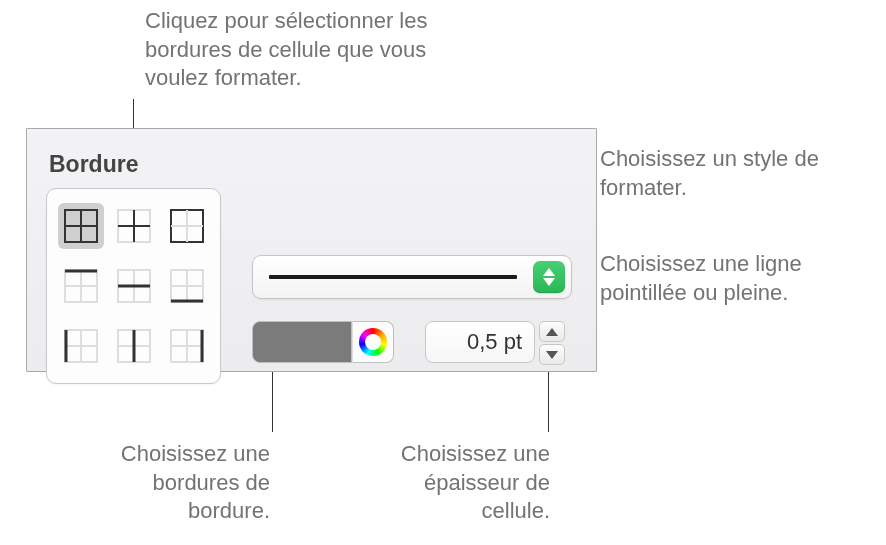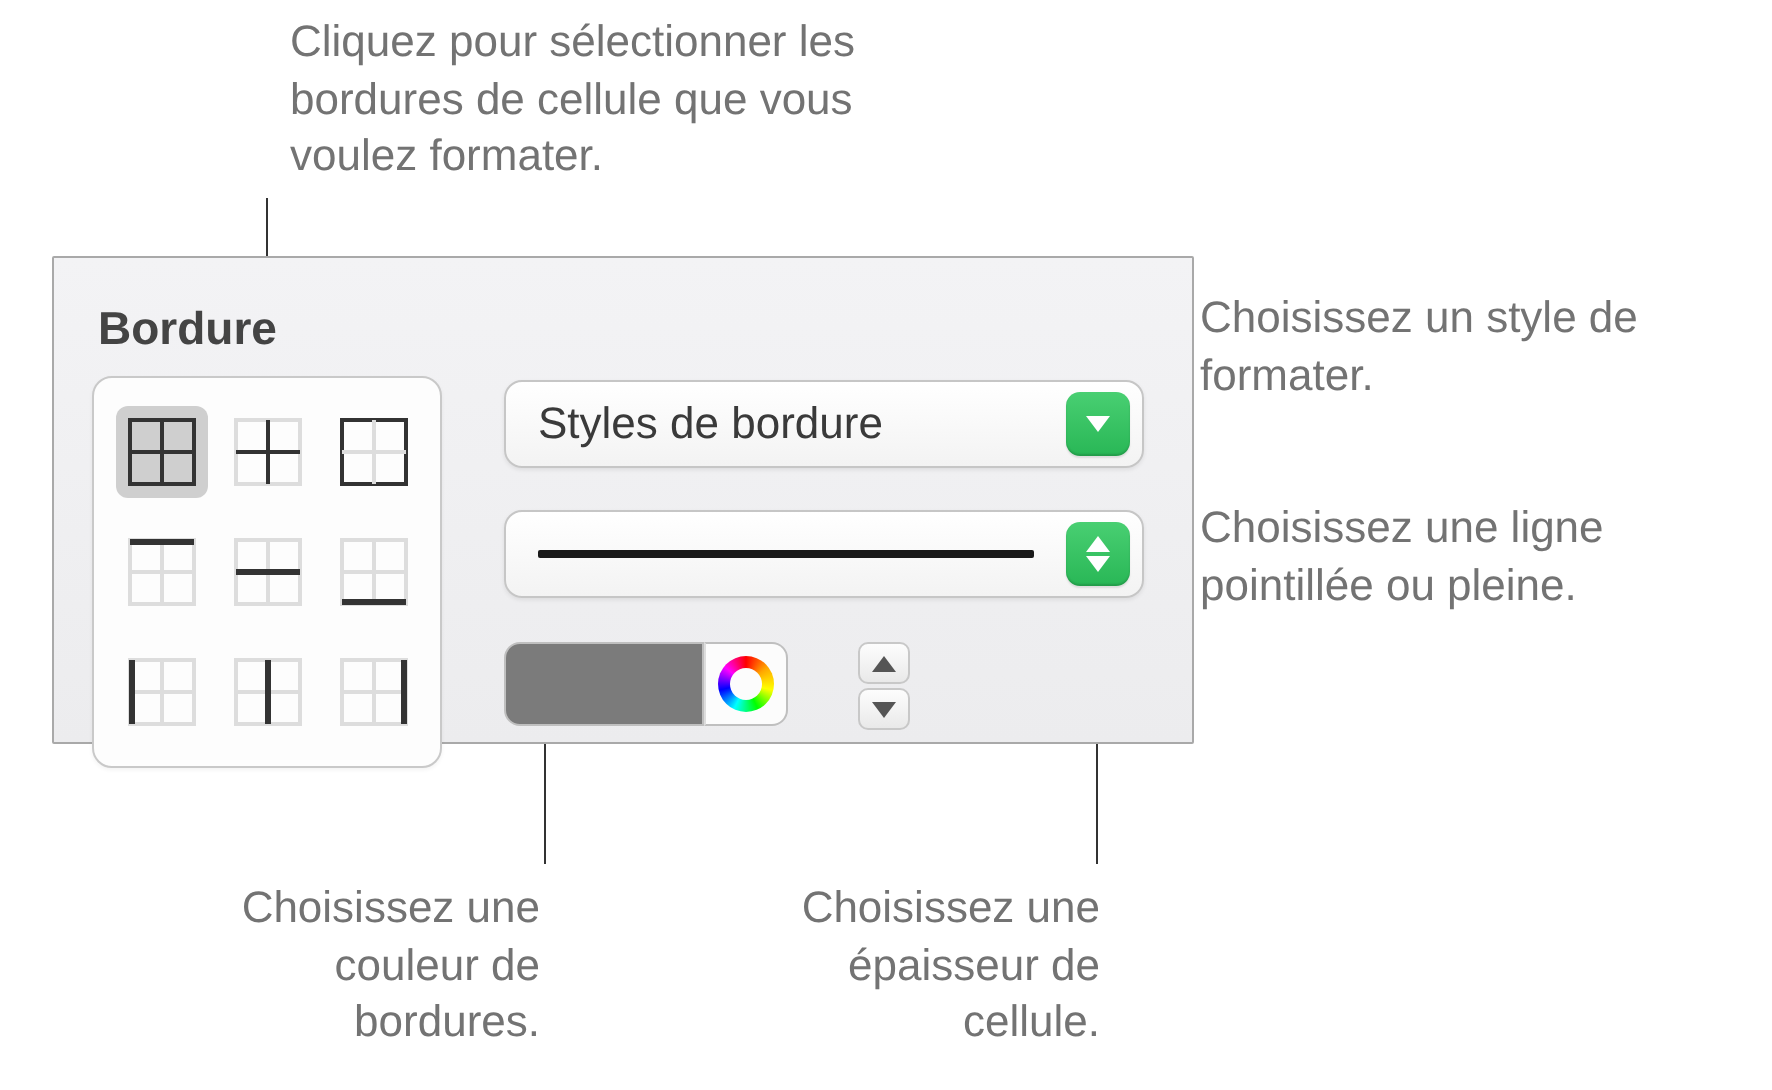--- a/index.html
+++ b/index.html
@@ -234,21 +234,21 @@
   #callout-color   { left: 110px; top: 440px; width: 160px; text-align: right;}
   #callout-thick   { left: 370px; top: 440px; width: 180px; text-align: right;}
 
 </style>
 </head>
 <body>
 
 <div id="callout-grid" class="callout">Cliquez pour sélectionner les bordures de cellule que vous voulez formater.</div>
 <div id="callout-style" class="callout">Choisissez un style de formater.</div>
 <div id="callout-line" class="callout">Choisissez une ligne pointillée ou pleine.</div>
-<div id="callout-color" class="callout">Choisissez une couleur de bordures.</div>
+<div id="callout-color" class="callout">Choisissez une bordures de bordure.</div>
 <div id="callout-thick" class="callout">Choisissez une épaisseur de cellule.</div>
 
 <div class="callout-line" style="left:133px; top:99px; width:1px; height:103px;"></div>
 <div class="callout-line" style="left:555px; top:212px; width:36px; height:1px;"></div>
 <div class="callout-line" style="left:555px; top:275px; width:36px; height:1px;"></div>
 <div class="callout-line" style="left:272px; top:370px; width:1px; height:62px;"></div>
 <div class="callout-line" style="left:548px; top:350px; width:1px; height:82px;"></div>
 
 <div class="panel">
 
@@ -320,28 +320,20 @@
     <div class="grid-btn">
       <svg width="34" height="34" viewBox="0 0 34 34">
         <rect x="1" y="1" width="32" height="32" fill="none" stroke="#ddd" stroke-width="2"></rect>
         <line x1="17" y1="1" x2="17" y2="33" stroke="#ddd" stroke-width="2"></line>
         <line x1="1" y1="17" x2="33" y2="17" stroke="#ddd" stroke-width="2"></line>
         <line x1="32" y1="1" x2="32" y2="33" stroke="#333" stroke-width="3"></line>
       </svg>
     </div>
   </div>
 
-  <div id="style-dropdown" class="dropdown">
-    <span class="dd-label">Styles de bordure</span>
-    <span class="dd-arrow">
-      <svg width="14" height="10" viewBox="0 0 14 10">
-          <polygon points="1,1 13,1 7,9" fill="#fff"></polygon>
-        </svg>
-    </span>
-  </div>
 
   <div id="line-dropdown" class="dropdown">
     <div class="line-sample"></div>
     <span class="dd-arrow stacked">
       <svg width="12" height="8" viewBox="0 0 12 8">
           <polygon points="6,0 12,8 0,8" fill="#fff"></polygon>
         </svg>
       <svg width="12" height="8" viewBox="0 0 12 8">
           <polygon points="0,0 12,0 6,8" fill="#fff"></polygon>
         </svg>
@@ -349,20 +341,23 @@
   </div>
 
   <div class="color-row">
     <div class="color-swatch" style="background:#7b7b7b;"></div>
     <div class="color-wheel">
       <div class="hue-ring"></div>
     </div>
   </div>
 
   <div class="stepper-wrap">
+    <div class="stepper-field">
+      <span>0,5 pt</span>
+    </div>
     <div class="stepper-arrows">
       <div class="step-btn">
         <svg width="12" height="8" viewBox="0 0 12 8">
             <polygon points="6,0 12,8 0,8" fill="#555"></polygon>
           </svg>
       </div>
       <div class="step-btn">
         <svg width="12" height="8" viewBox="0 0 12 8">
             <polygon points="0,0 12,0 6,8" fill="#555"></polygon>
           </svg>

